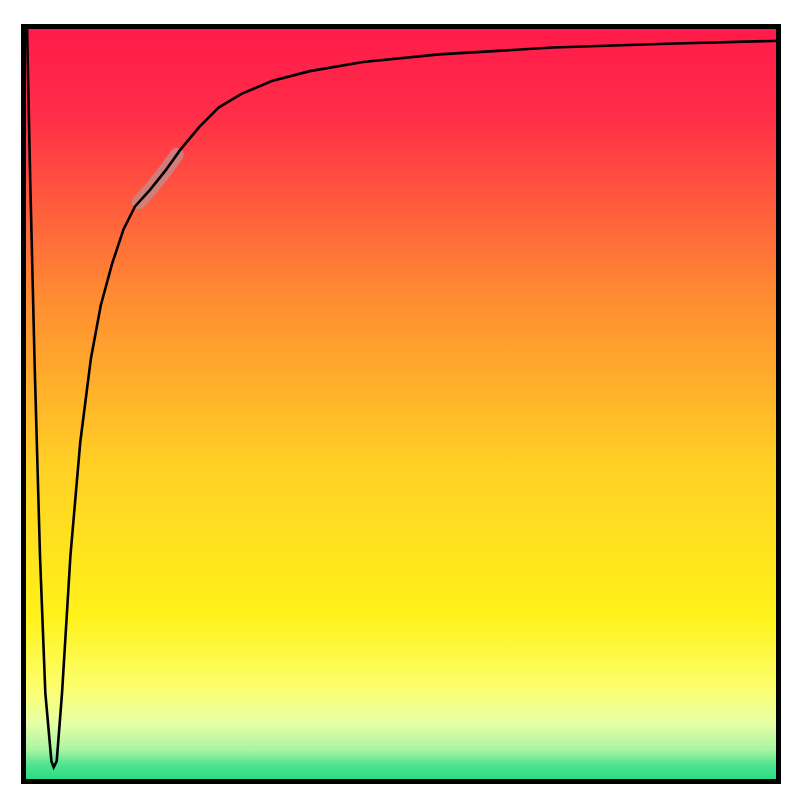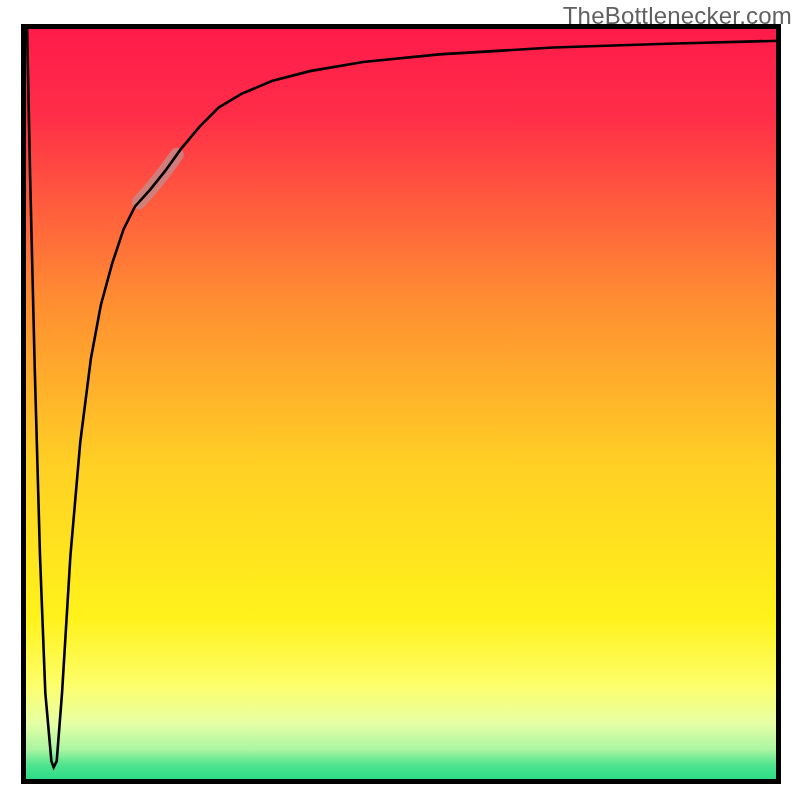--- a/index.html
+++ b/index.html
@@ -56,21 +56,20 @@
     left: 0;
     top: 0;
     z-index: 20;
   }
 </style>
 </head>
 <body>
 
 <div class="frame">
 
-  <div class="watermark">TheBottleneсker.com</div>
 
   <div class="plot">
 
     <div class="gradient-bg" style="background: linear-gradient(rgb(255, 26, 74) 0%, rgb(255, 45, 72) 12%, rgb(255, 140, 50) 36%, rgb(255, 208, 36) 58%, rgb(255, 242, 26) 78%, rgb(253, 254, 106) 87%, rgb(230, 255, 165) 92%, rgb(169, 245, 162) 95.5%, rgb(79, 227, 142) 97.5%, rgb(31, 217, 133) 100%);"></div>
 
     <svg class="curve" width="760" height="760" viewBox="0 0 760 760">
       <path id="highlight-path" fill="none" stroke-linecap="round" d="M117.80 178.22 L120.51 175.23 L123.23 172.25 L125.94 169.26 L128.66 166.28 L131.37 162.97 L134.09 159.57 L136.80 156.18 L139.51 152.79 L142.23 149.39 L144.94 145.92 L147.66 142.12 L150.37 138.32 L153.09 134.52 L155.80 130.72" stroke="#c48a8a" stroke-width="14" stroke-opacity="0.78"></path>
       <path id="main-path" fill="none" stroke-linecap="round" d="M6.08 3.80 L9.12 152.00 L13.68 342.00 L19.00 532.00 L24.32 668.80 L30.40 737.20 L32.68 743.28 L35.72 737.20 L41.04 668.80 L49.40 532.00 L59.28 418.00 L69.92 334.40 L79.80 281.20 L91.20 239.40 L102.60 205.20 L114.00 182.40 L129.20 165.68 L144.40 146.68 L159.60 125.40 L178.60 102.60 L197.60 83.60 L220.40 69.92 L250.80 57.00 L288.80 47.12 L342.00 38.00 L418.00 30.40 L532.00 23.56 L646.00 19.76 L760.00 16.72" stroke="#000000" stroke-width="2.6"></path>
     </svg>
 

